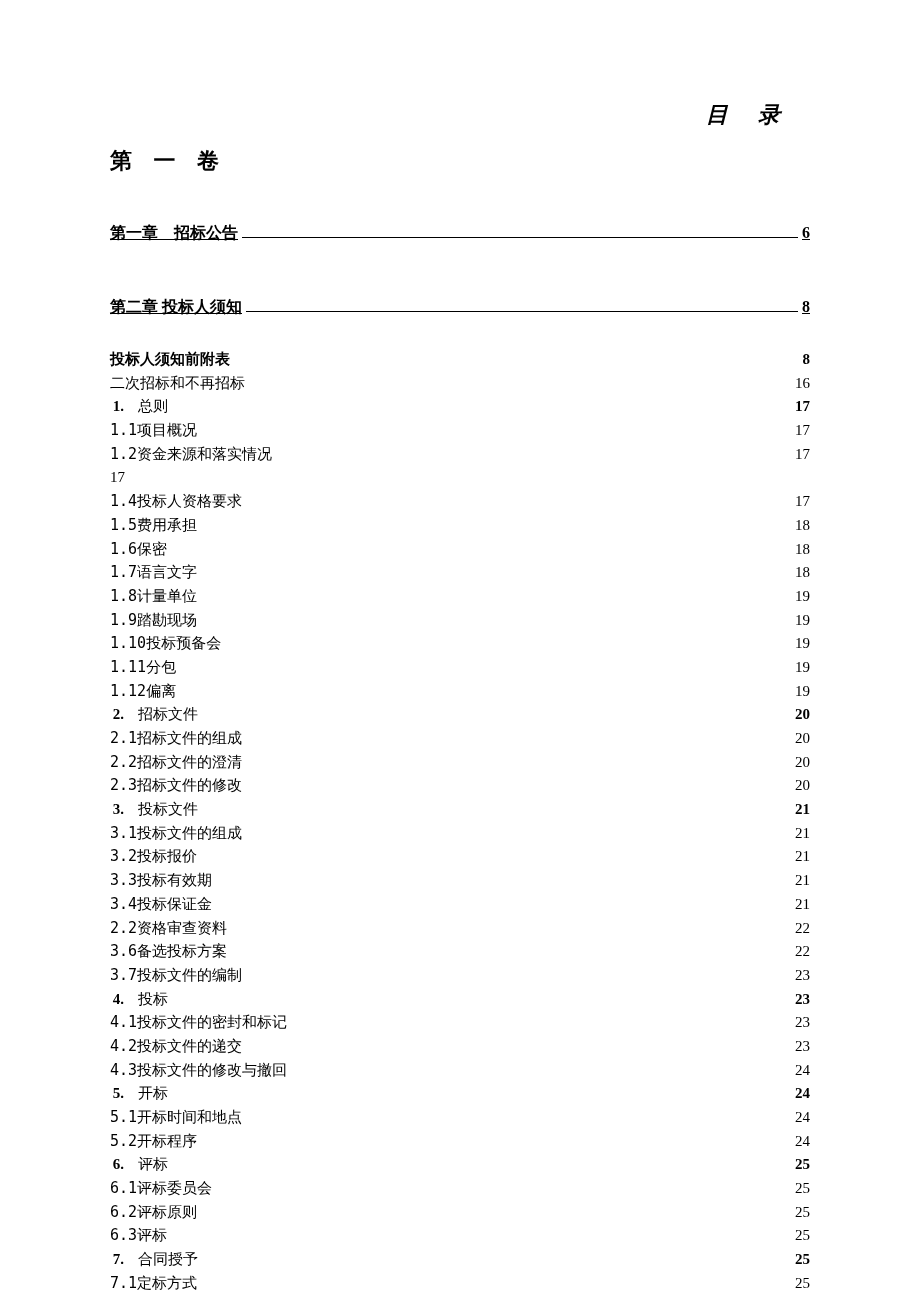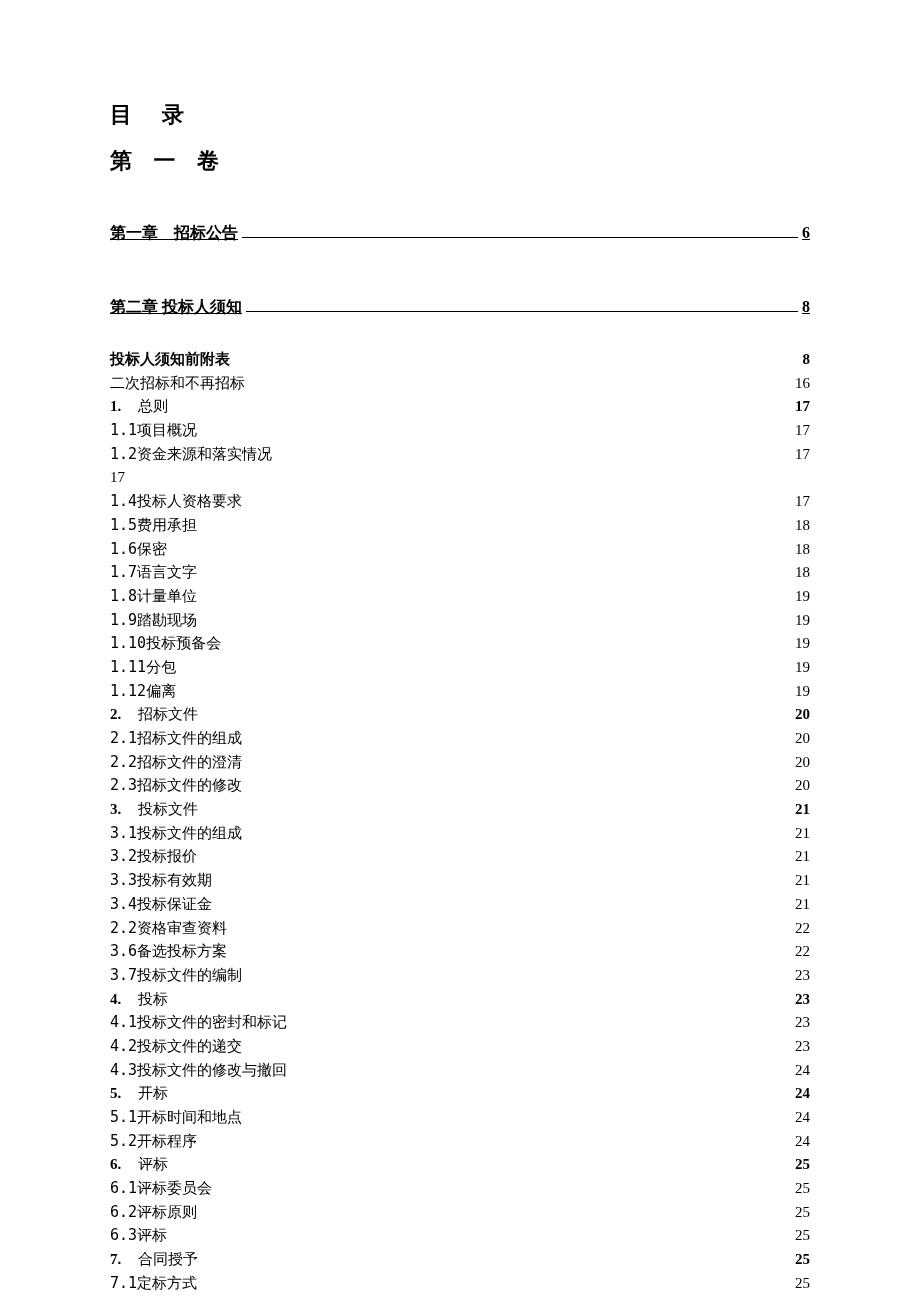--- a/index.html
+++ b/index.html
@@ -9,25 +9,26 @@
     }
     body {
       background: #ffffff;
       font-family: "SimSun", "宋体", serif;
       width: 920px;
       height: 1302px;
       padding: 100px 110px 100px 110px;
       color: #000;
     }
     .doc-title {
-      text-align: left;
+      text-align: right;
       font-size: 22px;
       font-weight: bold;
       letter-spacing: 30px;
       margin-bottom: 16px;
+      font-style: italic;
     }
     .volume-title {
       font-size: 22px;
       font-weight: bold;
       letter-spacing: 8px;
       margin-bottom: 24px;
     }
     .chapter-row {
       display: flex;
       align-items: baseline;
@@ -57,20 +58,21 @@
     .toc-list {
       font-size: 15px;
     }
     .toc-row {
       display: flex;
       justify-content: space-between;
       line-height: 1.58;
     }
     .toc-label {
       white-space: nowrap;
+      text-align: right;
     }
     .toc-page {
       white-space: nowrap;
     }
     .toc-bold .toc-label,
     .toc-bold .toc-page {
       font-weight: bold;
     }
     .toc-number {
       display: inline-block;

